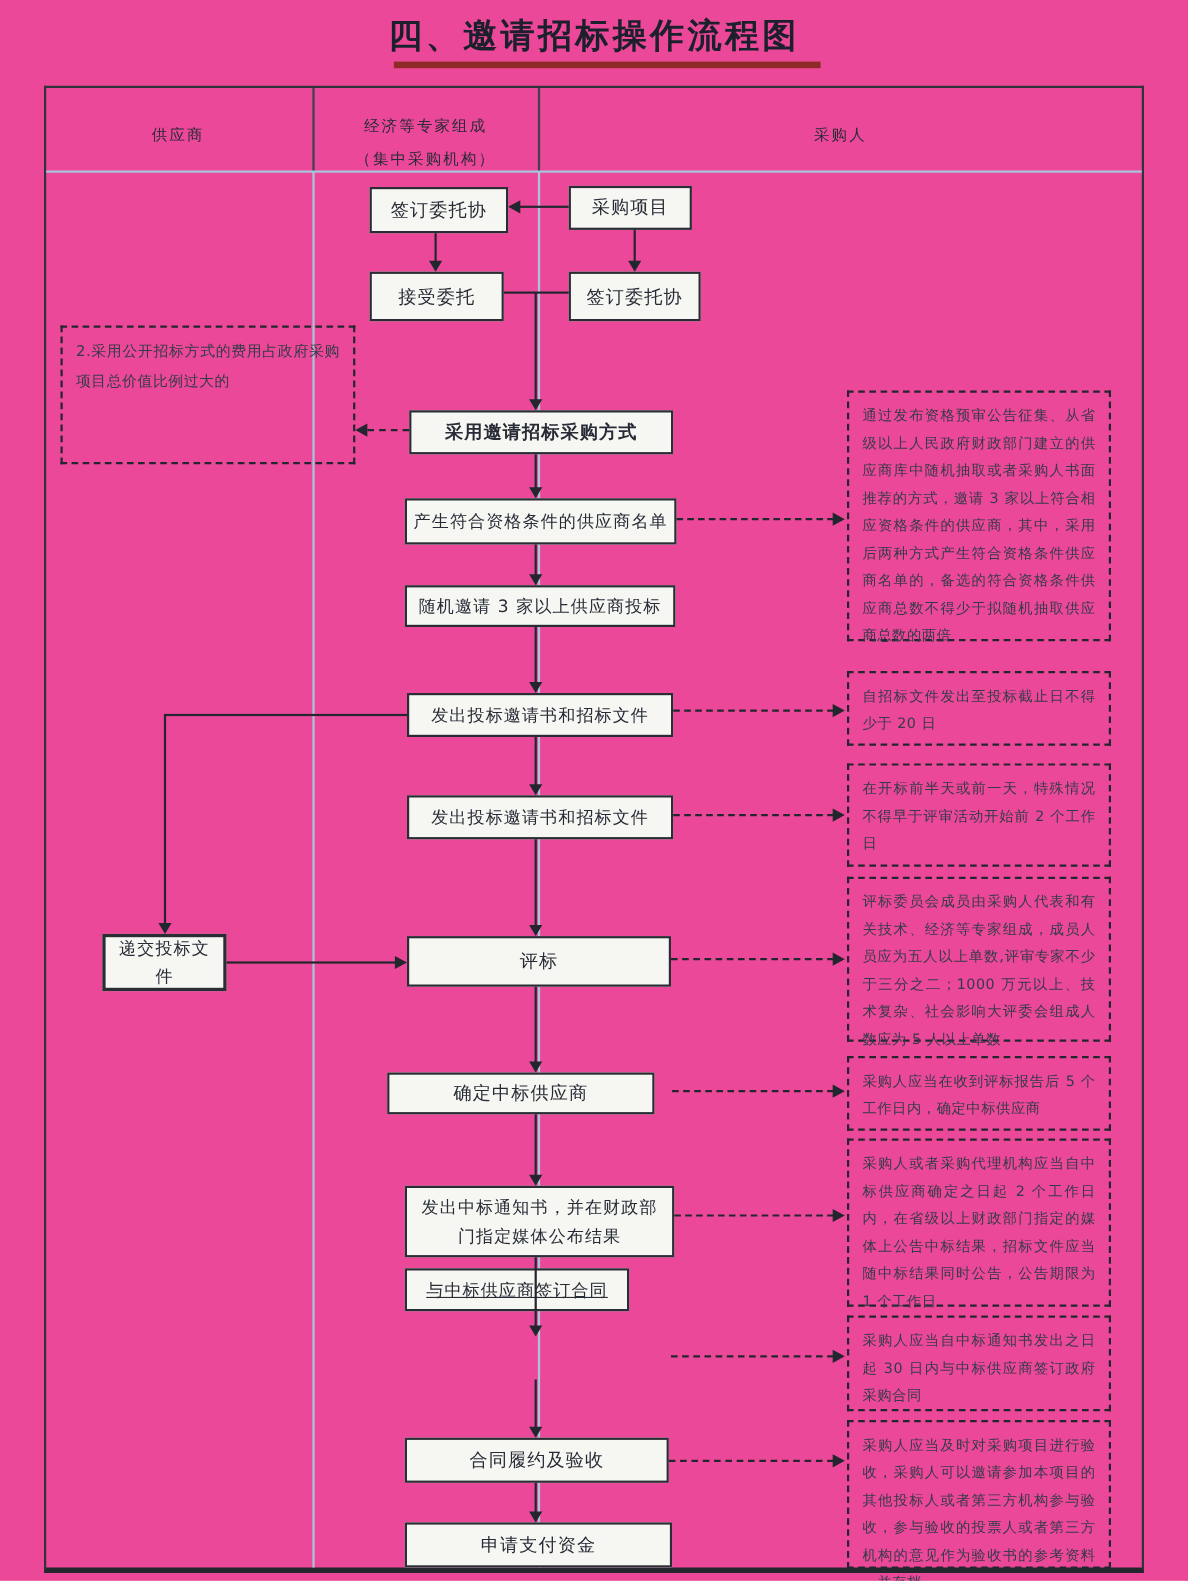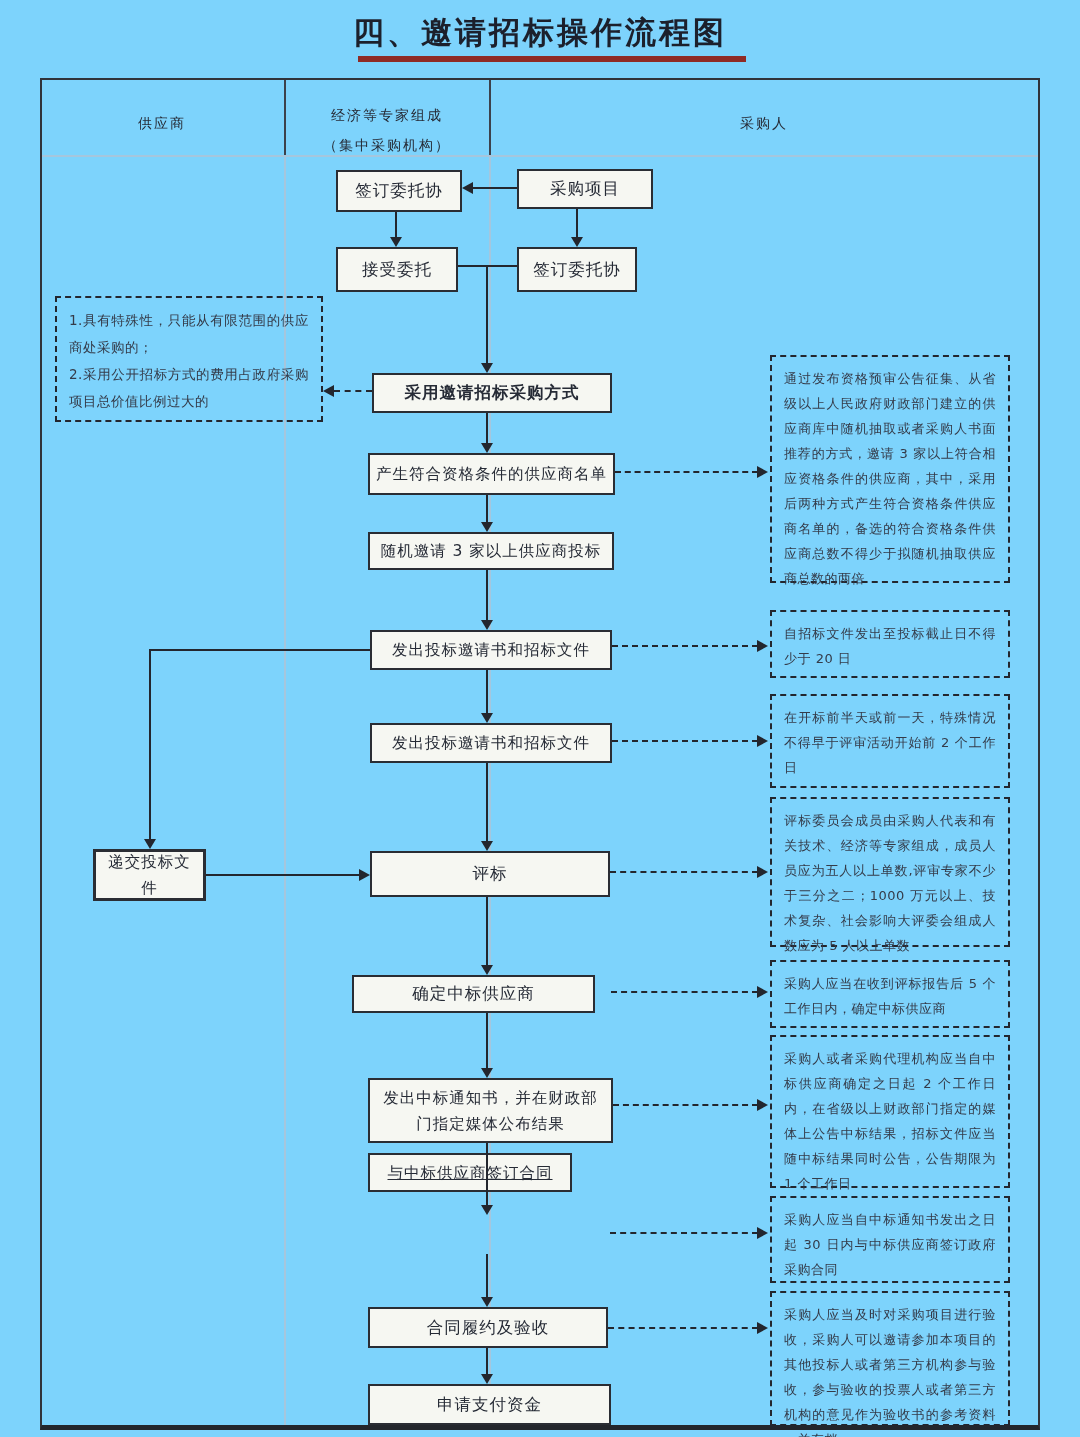--- a/index.html
+++ b/index.html
@@ -1,17 +1,17 @@
 <!DOCTYPE html>
 <html><head>
 <meta charset="utf-8">
 <style>
   html,body{margin:0;padding:0;}
   body{font-family:"DejaVu Sans","Liberation Sans",sans-serif;background:#e7e9e3;}
-  #canvas{position:relative;width:1080px;height:1437px;background:#7dd3fc;overflow:hidden;}
+  #canvas{position:relative;width:1080px;height:1437px;background:#ec4899;overflow:hidden;}
   *{box-sizing:border-box;}
 
   .title-wrap{position:absolute;left:0;top:12px;width:1080px;text-align:center;}
   .title{display:inline-block;font-size:31px;font-weight:bold;color:#1c202c;letter-spacing:3px;}
   .title-underline{position:absolute;left:358px;top:56px;width:388px;height:6px;background:#8f2b26;}
 
   .frame{position:absolute;left:40px;top:78px;width:1000px;height:1352px;border:2px solid #30333a;border-bottom:5px solid #23262c;background:transparent;}
 
   .divider{position:absolute;width:2px;}
   .divider.dark{background:#3c414b;}
@@ -57,38 +57,37 @@
   <div class="hsep" style="left:42px;top:155px;width:996px;"></div>
 
   <div class="colhead" style="left:40px;top:96px;width:244px;">供应商</div>
   <div class="colhead" style="left:285px;top:88px;width:204px;">
     <div>经济等专家组成</div>
     <div>（集中采购机构）</div>
   </div>
   <div class="colhead" style="left:490px;top:96px;width:548px;">采购人</div>
 
   <div class="fbox" style="left:336px;top:170px;width:126px;height:42px;">签订委托协</div>
-  <div class="fbox" style="left:517px;top:169px;width:136px;height:40px;">采购项目</div>
+  <div class="fbox" style="left:517px;top:169px;width:112px;height:40px;">采购项目</div>
   <div class="fbox" style="left:336px;top:247px;width:122px;height:45px;">接受委托</div>
   <div class="fbox" style="left:517px;top:247px;width:120px;height:45px;">签订委托协</div>
   <div class="fbox" style="left:372px;top:373px;width:240px;height:40px;font-weight:bold;">采用邀请招标采购方式</div>
   <div class="fbox" style="left:368px;top:453px;width:247px;height:42px;font-size:15.5px;">产生符合资格条件的供应商名单</div>
   <div class="fbox" style="left:368px;top:532px;width:246px;height:38px;font-size:15.5px;">随机邀请 3 家以上供应商投标</div>
   <div class="fbox" style="left:370px;top:630px;width:242px;height:40px;font-size:15.5px;">发出投标邀请书和招标文件</div>
   <div class="fbox" style="left:370px;top:723px;width:242px;height:40px;font-size:15.5px;">发出投标邀请书和招标文件</div>
   <div class="fbox" style="left:370px;top:851px;width:240px;height:46px;">评标</div>
   <div class="fbox thick" style="left:93px;top:849px;width:113px;height:52px;">递交投标文件</div>
   <div class="fbox" style="left:352px;top:975px;width:243px;height:38px;">确定中标供应商</div>
   <div class="fbox" style="left:368px;top:1078px;width:245px;height:65px;font-size:15.5px;">发出中标通知书，并在财政部门指定媒体公布结果</div>
   <div class="fbox" style="left:368px;top:1153px;width:204px;height:39px;font-size:15.5px;text-decoration:underline;">与中标供应商签订合同</div>
   <div class="fbox" style="left:368px;top:1307px;width:240px;height:41px;">合同履约及验收</div>
   <div class="fbox" style="left:368px;top:1384px;width:243px;height:41px;">申请支付资金</div>
 
   <div class="note note-left" style="left:55px;top:296px;width:268px;height:126px;">
-    <div class="nline">1.具有特殊性，只能从有限范围的供应商处采购的；</div>
     <div class="nline">2.采用公开招标方式的费用占政府采购项目总价值比例过大的</div>
   </div>
   <div class="note" style="left:770px;top:355px;width:240px;height:228px;">通过发布资格预审公告征集、从省级以上人民政府财政部门建立的供应商库中随机抽取或者采购人书面推荐的方式，邀请 3 家以上符合相应资格条件的供应商，其中，采用后两种方式产生符合资格条件供应商名单的，备选的符合资格条件供应商总数不得少于拟随机抽取供应商总数的两倍</div>
   <div class="note" style="left:770px;top:610px;width:240px;height:68px;">自招标文件发出至投标截止日不得少于 20 日</div>
   <div class="note" style="left:770px;top:694px;width:240px;height:94px;">在开标前半天或前一天，特殊情况不得早于评审活动开始前 2 个工作日</div>
   <div class="note" style="left:770px;top:797px;width:240px;height:150px;">评标委员会成员由采购人代表和有关技术、经济等专家组成，成员人员应为五人以上单数,评审专家不少于三分之二；1000 万元以上、技术复杂、社会影响大评委会组成人数应为 5 人以上单数</div>
   <div class="note" style="left:770px;top:960px;width:240px;height:68px;">采购人应当在收到评标报告后 5 个工作日内，确定中标供应商</div>
   <div class="note" style="left:770px;top:1035px;width:240px;height:153px;">采购人或者采购代理机构应当自中标供应商确定之日起 2 个工作日内，在省级以上财政部门指定的媒体上公告中标结果，招标文件应当随中标结果同时公告，公告期限为 1 个工作日</div>
   <div class="note" style="left:770px;top:1196px;width:240px;height:87px;">采购人应当自中标通知书发出之日起 30 日内与中标供应商签订政府采购合同</div>
   <div class="note" style="left:770px;top:1291px;width:240px;height:135px;">采购人应当及时对采购项目进行验收，采购人可以邀请参加本项目的其他投标人或者第三方机构参与验收，参与验收的投票人或者第三方机构的意见作为验收书的参考资料一并存档</div>

